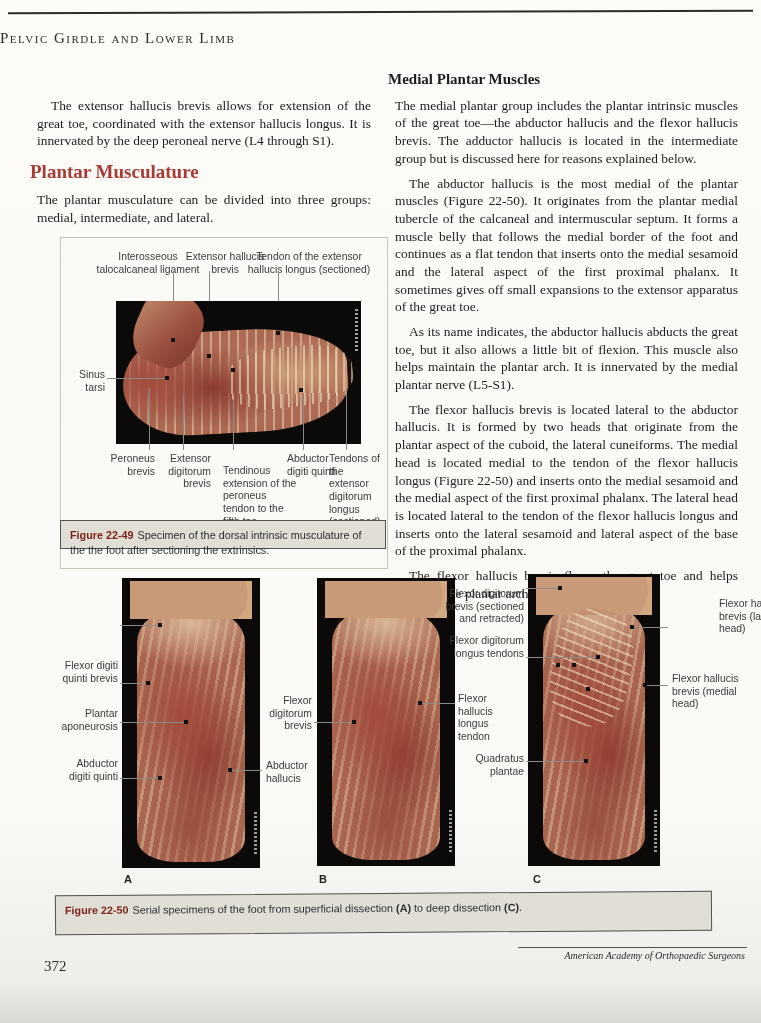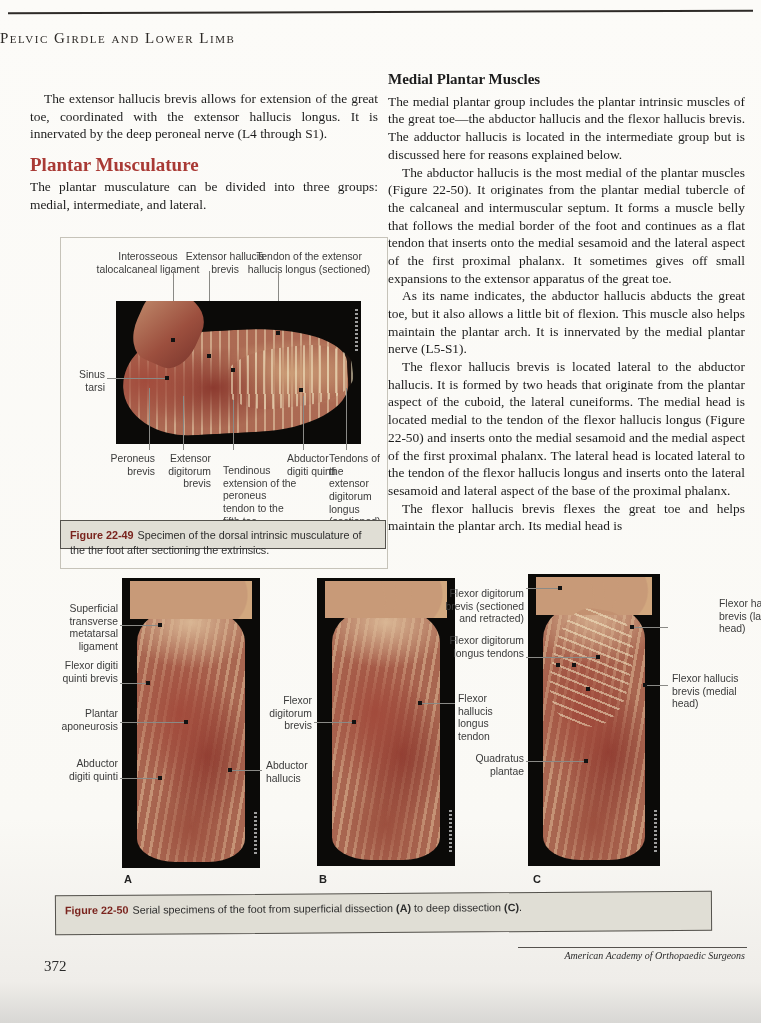--- a/index.html
+++ b/index.html
@@ -7,21 +7,21 @@
     position:relative; width:761px; height:1023px; overflow:hidden;
     background:linear-gradient(180deg,#fcfbf8 0%,#faf9f5 80%,#efede9 96%,#d8d7d4 100%);
     font-family:"Liberation Serif", serif; color:#1c1c1c;
   }
   .top-rule { position:absolute; left:8px; right:8px; top:11px; height:2px; background:#2e2b28; transform:rotate(-0.2deg); }
   .running-head { position:absolute; top:30px; left:0; width:100%; text-align:left;
     font-variant:small-caps; letter-spacing:1.5px; font-size:15px; color:#2e2b28; }
   .col { position:absolute; font-size:13.4px; line-height:1.32; text-align:justify; }
   .col-left  { left:30px;  top:90px; width:348px; }
   .col-right { left:388px; top:70px; width:357px; }
-  .col p { margin:0; }
+  .col p { margin:7px; }
   .indent { text-indent:14px; }
   .h-red { color:#a93a35; font-size:19px; font-weight:bold; margin:9px 0 1px; font-family:"Liberation Serif", serif; }
   .h-sub { font-size:15px; font-weight:bold; margin:0 0 3px; }
 
   
   .flabel { position:absolute; font-family:"Liberation Sans", sans-serif; font-size:10.4px; line-height:1.22; color:#3b3b3b; }
   .t-r { text-align:right; } .t-c { text-align:center;margin-top:8px; }
   .leader-h, .leader-v { position:absolute; background:#8a8a86; }
   .leader-h { height:1px; } .leader-v { width:1px; }
   .dot { position:absolute; width:4px; height:4px; background:#121212; }
@@ -157,21 +157,20 @@
       <div class="foot-v"></div>
       <div class="toes"></div>
       <div class="tendons-v"></div>
       <div class="watermark" style="top:auto; bottom:14px;"></div>
     </div>
 
     <div class="panel-letter" style="left:124px; top:308px;">A</div>
     <div class="panel-letter" style="left:319px; top:308px;">B</div>
     <div class="panel-letter" style="left:533px; top:308px;">C</div>
 
-    <div class="flabel t-r" style="left:42px; top:38px; width:76px;">Superficial transverse metatarsal ligament</div>
     <div class="leader-h" style="left:120px; top:60px; width:40px;"></div>
     <div class="dot" style="left:158px; top:58px;"></div>
 
     <div class="flabel t-r" style="left:46px; top:95px; width:72px;">Flexor digiti quinti brevis</div>
     <div class="leader-h" style="left:120px; top:118px; width:28px;"></div>
     <div class="dot" style="left:146px; top:116px;"></div>
 
     <div class="flabel t-r" style="left:38px; top:143px; width:80px;">Plantar aponeurosis</div>
     <div class="leader-h" style="left:120px; top:157px; width:66px;"></div>
     <div class="dot" style="left:184px; top:155px;"></div>

